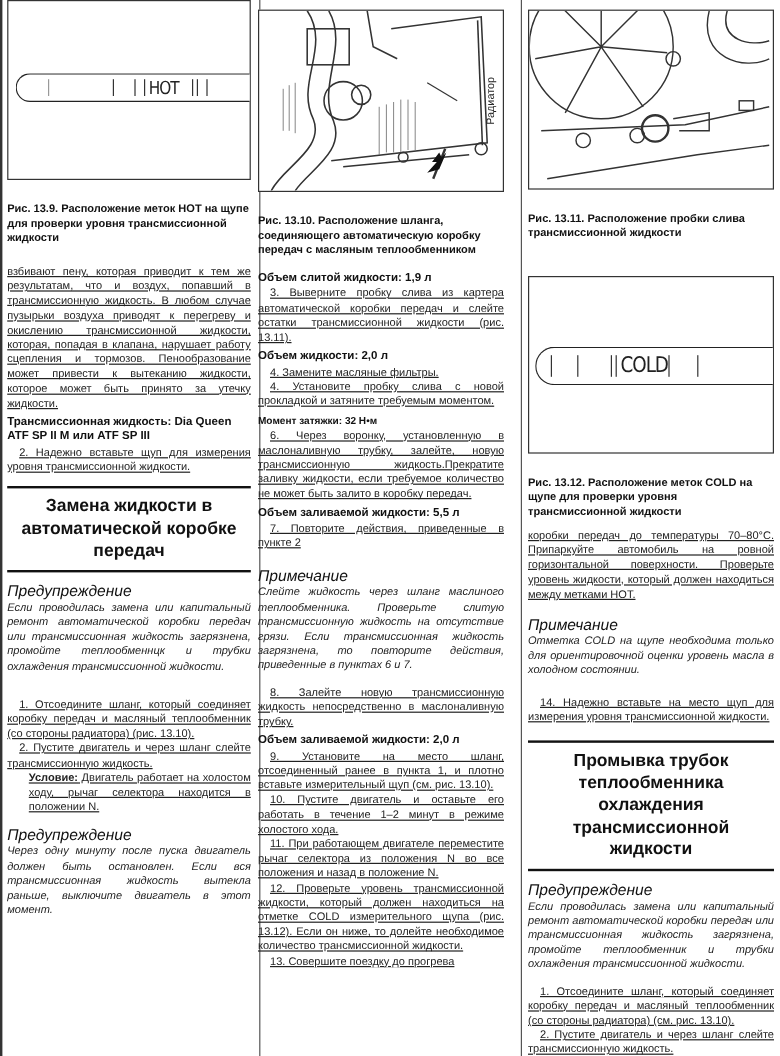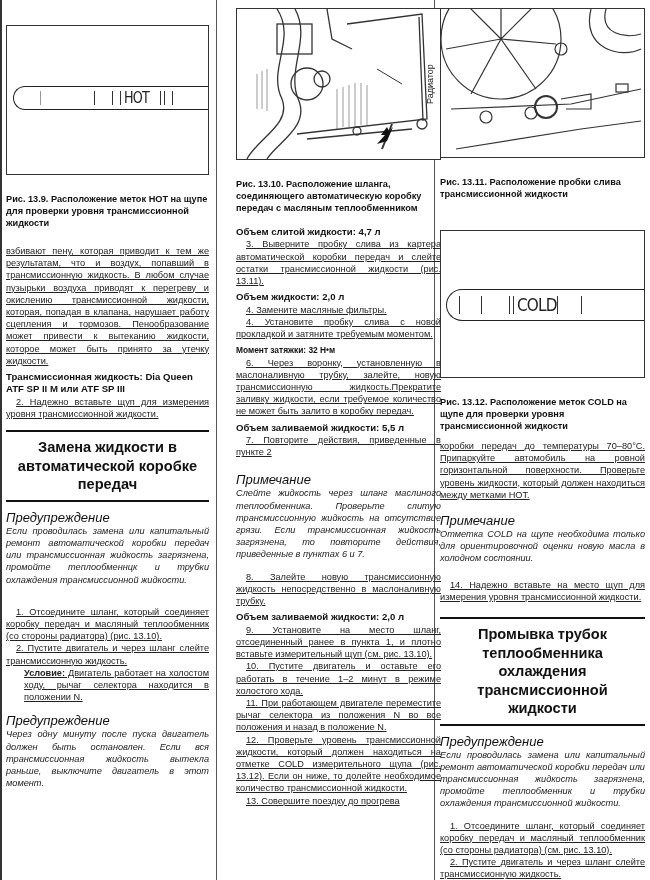--- a/index.html
+++ b/index.html
@@ -1,21 +1,21 @@
 <!DOCTYPE html>
 <html><head>
 <meta charset="utf-8">
 <style>
   html, body { margin: 0; padding: 0; background: #ffffff; }
   body { width: 650px; height: 880px; overflow: hidden; position: relative;
          font-family: "Liberation Sans", sans-serif; color: #222; }
   .page { position: absolute; left: 0; top: 0; width: 650px; height: 880px; }
   .col { position: absolute; top: 0; bottom: 0; }
   .col1 { left: 6px; width: 203px; }
-  .col2 { left: 236px; width: 205px; }
+  .col2 { left: 215px; width: 205px; }
   .col3 { left: 440px; width: 205px; }
   .vrule { position: absolute; top: 0; bottom: 0; width: 1px; background: #555; }
   .leftedge { position: absolute; left: 0; top: 0; bottom: 0; width: 2px; background: #333; }
 
   .figure { border: 1.5px solid #333; background: #fff; position: relative; overflow: hidden; }
   .caption { font-size: 9.2px; font-weight: bold; line-height: 12px; margin-top: 18px; color: #111; }
   p { margin: 0; font-size: 9.2px; line-height: 12.2px; text-align: justify; text-decoration: underline; }
   .ind { text-indent: 10px; }
   .spec { font-weight: bold; font-size: 9.6px; line-height: 12.4px; margin-top: 4px; color: #111; }
   .spec.small { font-size: 8.4px; }
@@ -38,21 +38,21 @@
 </style>
 </head>
 <body>
 
 <div class="page">
   <div class="leftedge"></div>
   <div class="vrule" style="left:216px"></div>
   <div class="vrule" style="left:434px"></div>
 
   <div class="col col1">
-    <div class="figure" style="height:148px; margin-top:25px;">
+    <div class="figure" style="height:148px; margin-top:0;">
       <div class="dipstick" style="left:6px; top:60px; width:200px;">
         <div class="tick" style="left:26px; background:#999;"></div>
         <div class="tick" style="left:80px;"></div>
         <div class="tick" style="left:98px;"></div>
         <div class="tick" style="left:106px;"></div>
         <div class="dip-label" style="left:110px;">HOT</div>
         <div class="tick" style="left:146px;"></div>
         <div class="tick" style="left:150px;"></div>
         <div class="tick" style="left:158px;"></div>
 
@@ -100,21 +100,21 @@
         <g stroke="#555" stroke-width="0.6">
           <path d="M100 80 L100 120 M106 78 L106 118 M112 76 L112 118 M118 74 L118 118 M124 74 L124 116 M130 76 L130 116"></path>
           <path d="M20 65 L20 100 M25 62 L25 100 M30 60 L30 102"></path>
         </g>
         <path d="M140 135 L148 126 L144 126 L150 118 L152 122 L156 118 L150 132 Z" fill="#111"></path>
         <text x="196" y="95" font-size="9" fill="#222" transform="rotate(-90 196 95)">Радиатор</text>
       </svg>
     </div>
     <div class="caption">Рис. 13.10. Расположение шланга, соединяющего автоматическую коробку передач с масляным теплообменником</div>
     <div style="height:8px"></div>
-    <div class="spec">Объем слитой жидкости: 4,7 л</div>
+    <div class="spec">Объем слитой жидкости: 1,9 л</div>
     <p class="ind">3. Выверните пробку слива из картера автоматической коробки передач и слейте остатки трансмиссионной жидкости (рис. 13.11).</p>
     <div class="spec">Объем жидкости: 2,0 л</div>
     <p class="ind">4. Замените масляные фильтры.</p>
     <p class="ind">4. Установите пробку слива с новой прокладкой и затяните требуемым моментом.</p>
     <div class="spec small">Момент затяжки: 32 Н•м</div>
     <p class="ind">6. Через воронку, установленную в маслоналивную трубку, залейте, новую трансмиссионную жидкость.Прекратите заливку жидкости, если требуемое количество не может быть залито в коробку передач.</p>
     <div class="spec">Объем заливаемой жидкости: 5,5 л</div>
     <p class="ind">7. Повторите действия, приведенные в пункте 2</p>
     <div class="note-title" style="margin-top:14px">Примечание</div>
     <div class="note-body">Слейте жидкость через шланг маслиного теплообменника. Проверьте слитую трансмиссионную жидкость на отсутствие грязи. Если трансмиссионная жидкость загрязнена, то повторите действия, приведенные в пунктах 6 и 7.</div>
@@ -157,21 +157,21 @@
         <div class="tick" style="left:66px; top:6px; height:18px;"></div>
         <div class="dip-label" style="left:70px; top:4px; font-size:18px;">COLD</div>
         <div class="tick" style="left:110px; top:6px; height:18px;"></div>
         <div class="tick" style="left:134px; top:6px; height:18px;"></div>
       </div>
     </div>
     <div class="caption">Рис. 13.12. Расположение меток COLD на щупе для проверки уровня трансмиссионной жидкости</div>
     <div style="height:8px"></div>
     <p>коробки передач до температуры 70–80°С. Припаркуйте автомобиль на ровной горизонтальной поверхности. Проверьте уровень жидкости, который должен находиться между метками HOT.</p>
     <div class="note-title" style="margin-top:12px">Примечание</div>
-    <div class="note-body">Отметка COLD на щупе необходима только для ориентировочной оценки новую масла в холодном состоянии.</div>
+    <div class="note-body">Отметка COLD на щупе необходима только для ориентировочной оценки уровень масла в холодном состоянии.</div>
     <div style="height:14px"></div>
     <p class="ind">14. Надежно вставьте на место щуп для измерения уровня трансмиссионной жидкости.</p>
 
     <div class="section" style="margin-top:14px">
       <h2>Промывка трубок теплообменника охлаждения трансмиссионной жидкости</h2>
     </div>
 
     <div class="note-title" style="margin-top:4px">Предупреждение</div>
     <div class="note-body">Если проводилась замена или капитальный ремонт автоматической коробки передач или трансмиссионная жидкость загрязнена, промойте теплообменник и трубки охлаждения трансмиссионной жидкости.</div>
     <div class="gap"></div>

